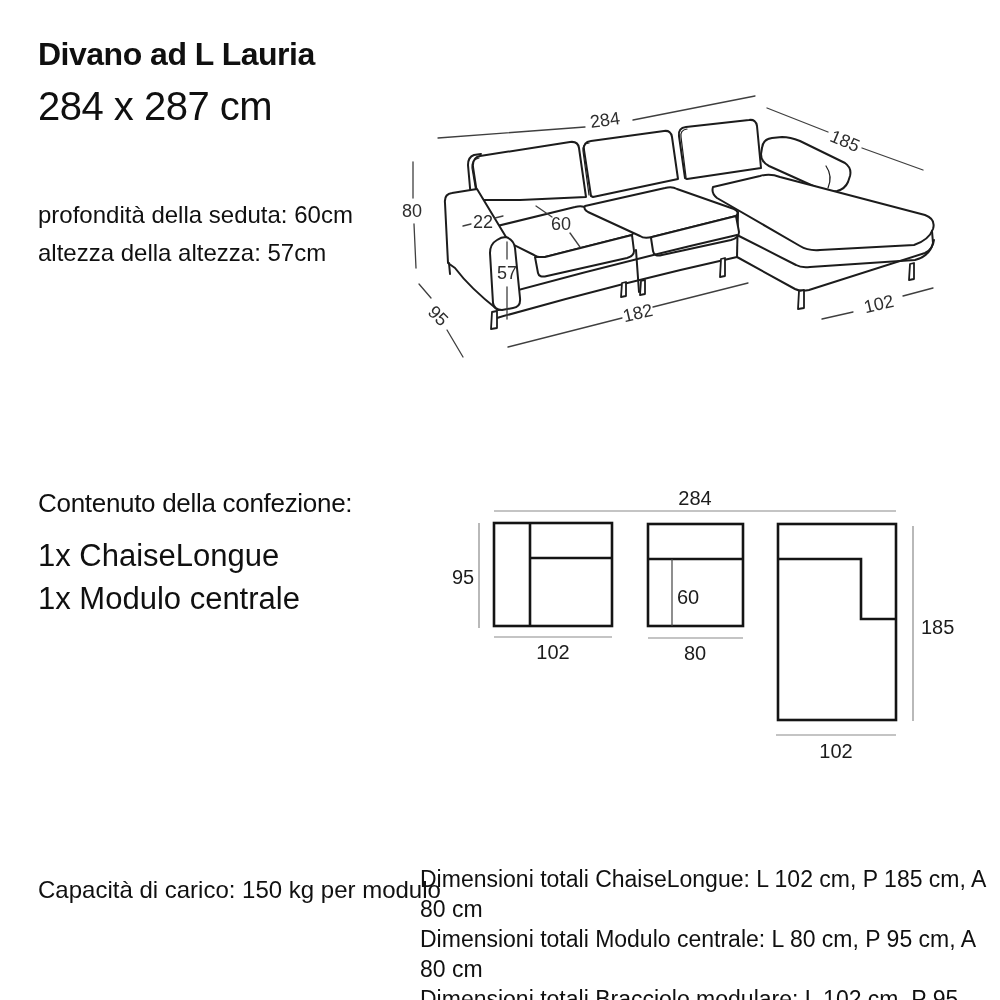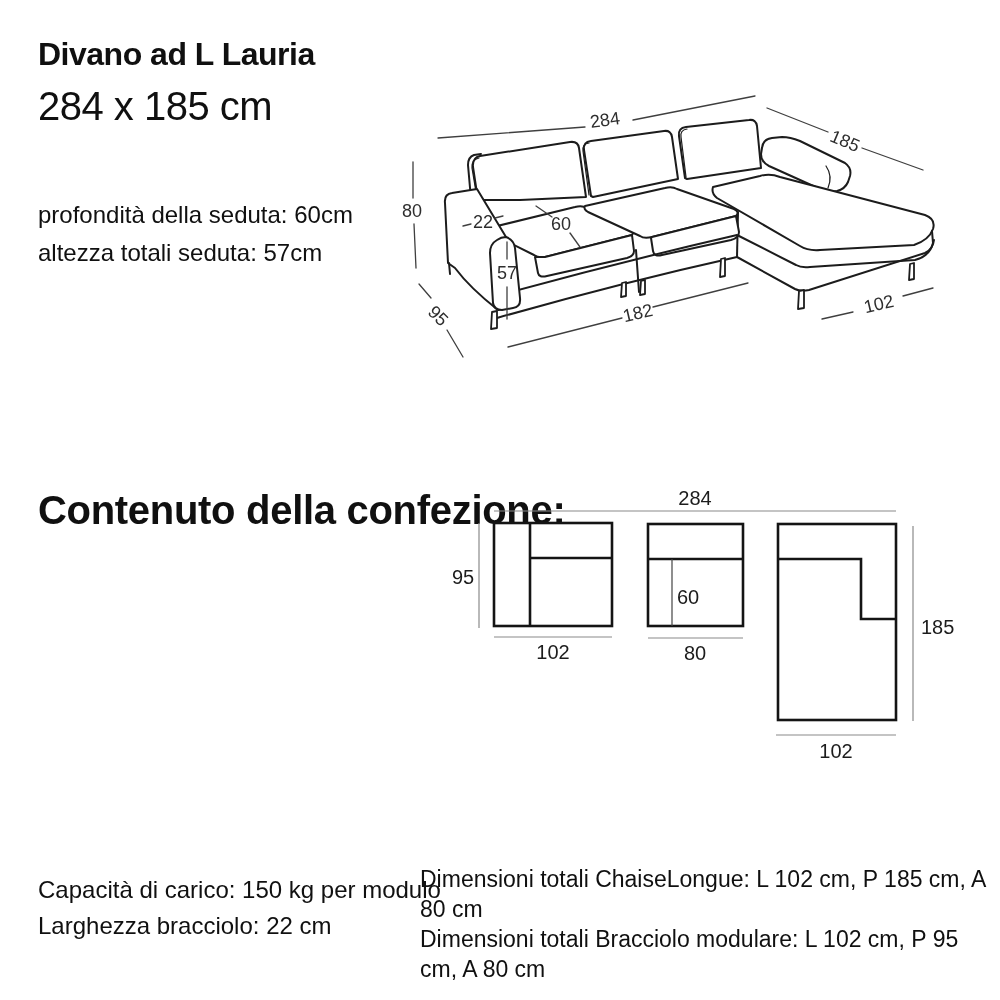--- a/index.html
+++ b/index.html
@@ -2,57 +2,59 @@
 <html><head>
 <meta charset="utf-8">
 <style>
   html,body{margin:0;padding:0;background:#ffffff;}
   body{width:1000px;height:1000px;position:relative;overflow:hidden;
        font-family:"Liberation Sans","DejaVu Sans",sans-serif;color:#101010;}
   .abs{position:absolute;}
   #title{left:38px;top:30px;font-size:32px;font-weight:700;letter-spacing:-0.5px;line-height:48px;}
   #subtitle{left:38px;top:84px;font-size:40px;font-weight:400;letter-spacing:-0.5px;line-height:44px;}
   #seat-info{left:38px;top:196px;font-size:24px;line-height:38px;font-weight:400;}
-  #package-heading{left:38px;top:488px;font-size:40px;font-weight:700;letter-spacing:-0.3px;}
+  #package-heading{left:38px;top:488px;font-size:26px;font-weight:400;letter-spacing:-0.3px;}
   #package-list{left:38px;top:534px;font-size:31px;line-height:43px;font-weight:400;}
   #specs-left{left:38px;top:872px;font-size:24px;line-height:36px;}
   #specs-right{left:420px;top:864px;font-size:23px;line-height:30px;}
   svg text{font-family:"Liberation Sans","DejaVu Sans",sans-serif;}
   .iso-line{stroke:#3f3f3f;stroke-width:1.3;fill:none;stroke-linecap:round;}
   .iso-label{fill:#2e2e2e;font-size:18px;}
   .sofa{stroke:#1c1c1c;stroke-width:2;fill:#ffffff;stroke-linejoin:round;stroke-linecap:round;}
   .sofa-open{stroke:#1c1c1c;stroke-width:2;fill:none;stroke-linejoin:round;stroke-linecap:round;}
   .sofa-thin{stroke:#1c1c1c;stroke-width:1.2;fill:none;stroke-linecap:round;}
   .leg{stroke:#1c1c1c;stroke-width:1.8;fill:#ffffff;stroke-linejoin:round;}
   .tv-box{stroke:#141414;stroke-width:2.6;fill:none;stroke-linejoin:miter;}
   .tv-dim{stroke:#8a8a8a;stroke-width:1.2;fill:none;}
   .tv-label{fill:#1c1c1c;font-size:20px;}
 </style>
 </head>
 <body>
 
 <div class="abs" id="title">Divano ad L Lauria</div>
-<div class="abs" id="subtitle">284 x 185 cm</div>
+<div class="abs" id="subtitle">284 x 287 cm</div>
 
 <div class="abs" id="seat-info">
   <div>profondità della seduta: 60cm</div>
-  <div>altezza totali seduta: 57cm</div>
+  <div>altezza della altezza: 57cm</div>
 </div>
 
 <div class="abs" id="package-heading">Contenuto della confezione:</div>
 <div class="abs" id="package-list">
+  <div>1x ChaiseLongue</div>
+  <div>1x Modulo centrale</div>
 </div>
 
 <div class="abs" id="specs-left">
   <div>Capacità di carico: 150 kg per modulo</div>
-  <div>Larghezza bracciolo: 22 cm</div>
 </div>
 
 <div class="abs" id="specs-right">
   <div>Dimensioni totali ChaiseLongue: L 102 cm, P 185 cm, A 80 cm</div>
+  <div>Dimensioni totali Modulo centrale: L 80 cm, P 95 cm, A 80 cm</div>
   <div>Dimensioni totali Bracciolo modulare: L 102 cm, P 95 cm, A 80 cm</div>
 </div>
 
 <svg class="abs" style="left:0;top:0" width="1000" height="1000" viewBox="0 0 1000 1000">
 
   <g>
 
     <path class="sofa-open" d="M471,199 L468,165 Q468,157 474,155 L481,154"></path>
     <path d="M477,181 L484,179 L485,195 L478,197 Z" fill="#222" stroke="none"></path>
 

